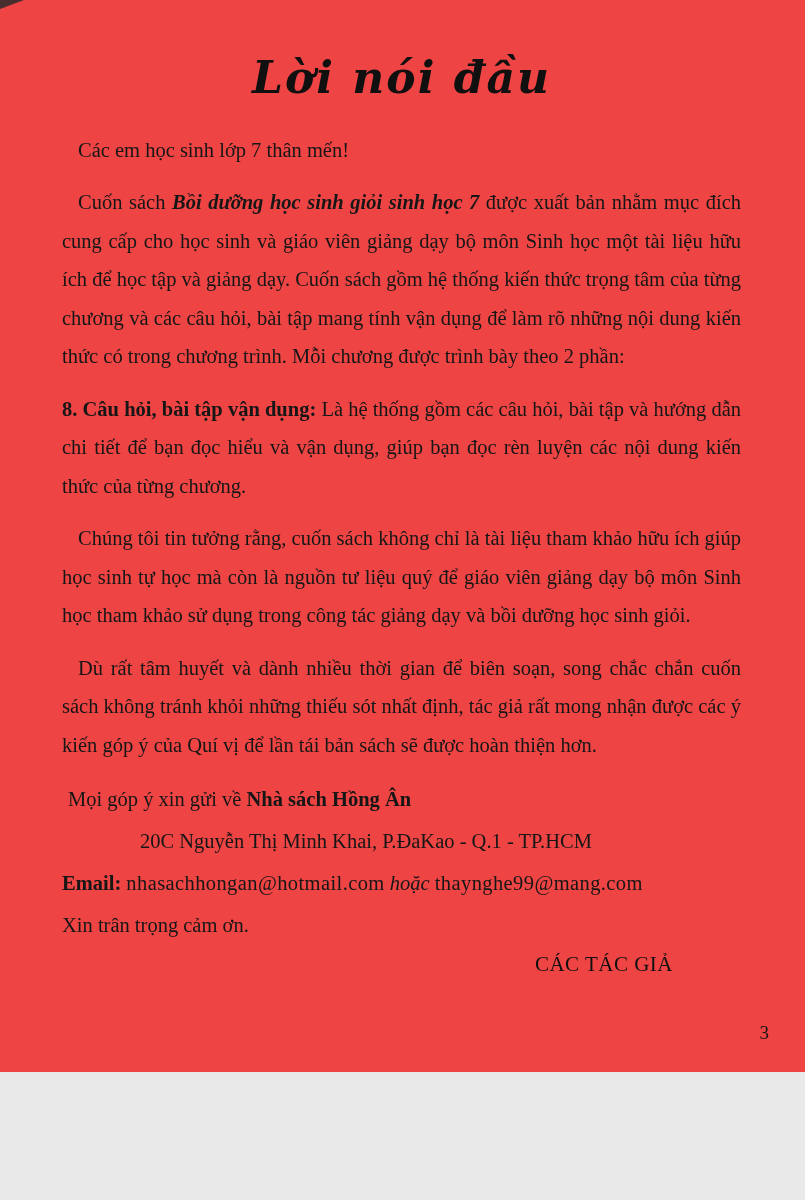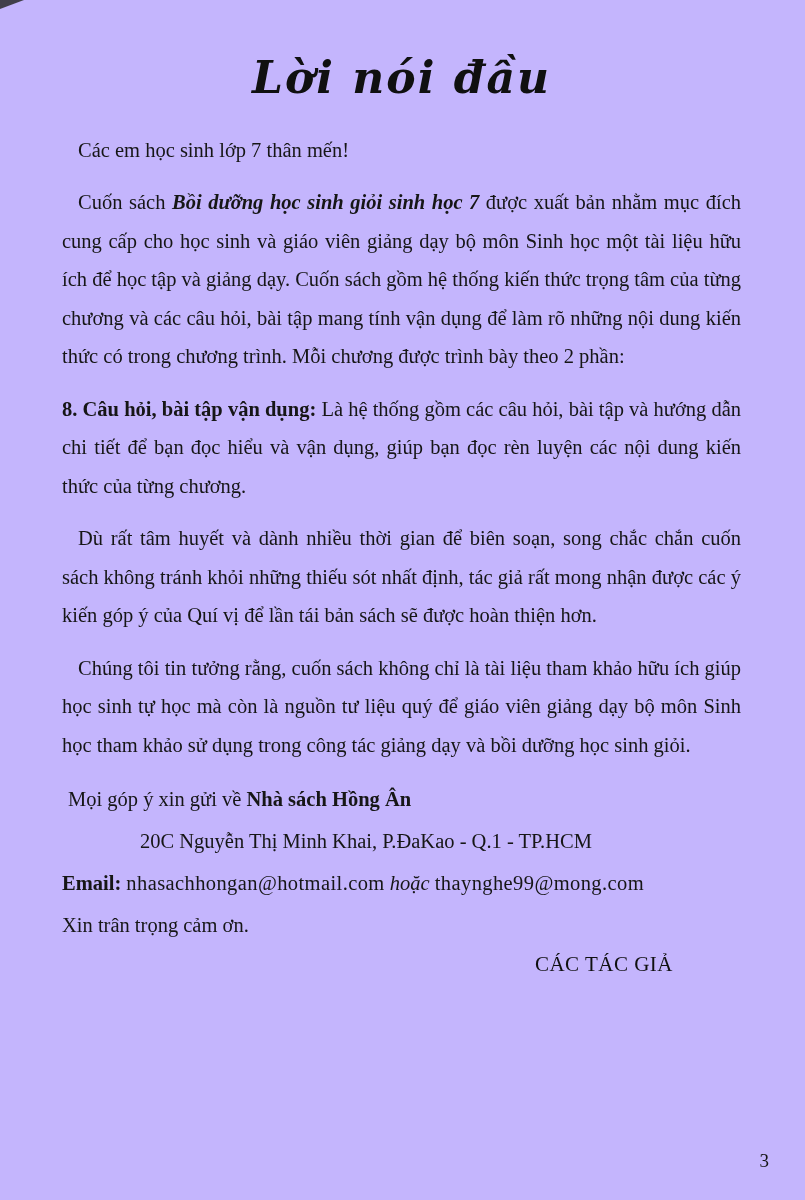--- a/index.html
+++ b/index.html
@@ -4,22 +4,22 @@
 <style>
   * { margin: 0; padding: 0; box-sizing: border-box; }
   html, body { background: #e9e9e9; }
   body {
     width: 805px; height: 1200px;
     font-family: "Liberation Serif", serif;
     color: #151515;
   }
   .page {
     position: relative;
-    width: 805px; height: 1200px;
-    background: #c4b5fd;
+    width: 805px; height: 1072px;
+    background: #ef4444;
     overflow: hidden;
     padding: 52px 64px 0 62px;
   }
   .scan-mark {
     position: absolute; top: 0; left: 0;
     width: 0; height: 0;
     border-top: 9px solid #2a2a2a;
     border-right: 24px solid transparent;
     opacity: .85;
   }
@@ -73,27 +73,27 @@
 
 <div class="page">
   <div class="scan-mark"></div>
 
   <h1 class="title">Lời nói đầu</h1>
 
   <div class="body-paragraphs">
       <p class="indent"><span>Các em học sinh lớp 7 thân mến!</span></p>
       <p class="indent"><span>Cuốn sách </span><span style="font-weight: bold; font-style: italic;">Bồi dưỡng học sinh giỏi sinh học 7</span><span> được xuất bản nhằm mục đích cung cấp cho học sinh và giáo viên giảng dạy bộ môn Sinh học một tài liệu hữu ích để học tập và giảng dạy. Cuốn sách gồm hệ thống kiến thức trọng tâm của từng chương và các câu hỏi, bài tập mang tính vận dụng để làm rõ những nội dung kiến thức có trong chương trình. Mỗi chương được trình bày theo 2 phần:</span></p>
       <p class=""><span style="font-weight: bold;">8. Câu hỏi, bài tập vận dụng:</span><span> Là hệ thống gồm các câu hỏi, bài tập và hướng dẫn chi tiết để bạn đọc hiểu và vận dụng, giúp bạn đọc rèn luyện các nội dung kiến thức của từng chương.</span></p>
+      <p class="indent"><span>Chúng tôi tin tưởng rằng, cuốn sách không chỉ là tài liệu tham khảo hữu ích giúp học sinh tự học mà còn là nguồn tư liệu quý để giáo viên giảng dạy bộ môn Sinh học tham khảo sử dụng trong công tác giảng dạy và bồi dưỡng học sinh giỏi.</span></p>
       <p class="indent"><span>Dù rất tâm huyết và dành nhiều thời gian để biên soạn, song chắc chắn cuốn sách không tránh khỏi những thiếu sót nhất định, tác giả rất mong nhận được các ý kiến góp ý của Quí vị để lần tái bản sách sẽ được hoàn thiện hơn.</span></p>
-      <p class="indent"><span>Chúng tôi tin tưởng rằng, cuốn sách không chỉ là tài liệu tham khảo hữu ích giúp học sinh tự học mà còn là nguồn tư liệu quý để giáo viên giảng dạy bộ môn Sinh học tham khảo sử dụng trong công tác giảng dạy và bồi dưỡng học sinh giỏi.</span></p>
     </div>
 
   <div class="contact">
       <div class="cline intro"><span>Mọi góp ý xin gửi về </span><span style="font-weight: bold;">Nhà sách Hồng Ân</span></div>
       <div class="cline address"><span>20C Nguyễn Thị Minh Khai, P.ĐaKao - Q.1 - TP.HCM</span></div>
-      <div class="cline email"><span style="font-weight: bold;">Email:</span><span> </span><span class="email-addr">nhasachhongan@hotmail.com</span><span style="font-style: italic;"> hoặc </span><span class="email-addr">thaynghe99@mong.com</span></div>
+      <div class="cline email"><span style="font-weight: bold;">Email:</span><span> </span><span class="email-addr">nhasachhongan@hotmail.com</span><span style="font-style: italic;"> hoặc </span><span class="email-addr">thaynghe99@mang.com</span></div>
       <div class="cline thanks"><span>Xin trân trọng cảm ơn.</span></div>
     </div>
 
   <div class="signature">CÁC TÁC GIẢ</div>
 
   <div class="page-number">3</div>
 </div>
 
 </body></html>

